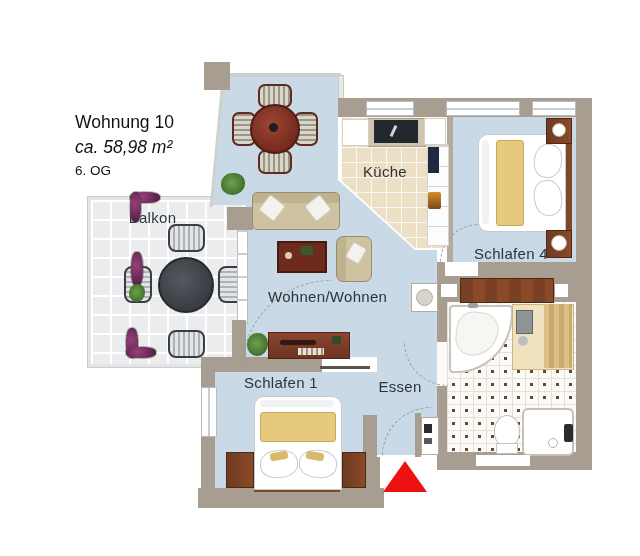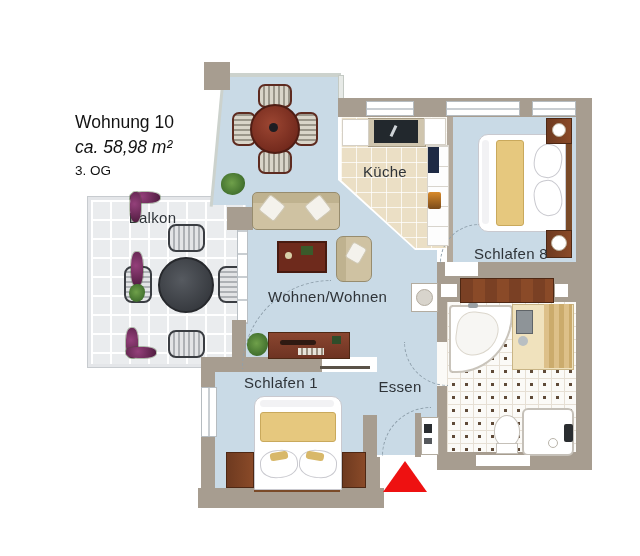--- a/index.html
+++ b/index.html
@@ -26,21 +26,21 @@
   .chairB{position:absolute;border:2px solid #3a3d42;border-radius:8px;
           background:repeating-linear-gradient(90deg,#e3e4e6 0 3px,#aeb1b5 3px 5px);}
 </style>
 </head>
 <body>
 
 <div id="canvas">
 
   <div class="title" style="left:75px;top:112px;font-size:17.5px;">Wohnung 10</div>
   <div class="title" style="left:75px;top:137px;font-size:17.5px;font-style:italic;">ca. 58,98 m²</div>
-  <div class="title" style="left:75px;top:163px;font-size:13.5px;">3. OG</div>
+  <div class="title" style="left:75px;top:163px;font-size:13.5px;">6. OG</div>
 
   <div class="abs" style="left:88px;top:197px;width:158px;height:164px;background:#eaecee;border:3px solid #e4e6e9;outline:1px solid #c7cbcf;
               background-image:linear-gradient(#ffffff 2px,transparent 2px),linear-gradient(90deg,#ffffff 2px,transparent 2px);
               background-size:19px 19px;"></div>
   <div class="lbl" style="left:110px;top:209px;width:85px;">Balkon</div>
 
   <div class="chairB" style="left:168px;top:224px;width:33px;height:24px;"></div>
   <div class="chairB" style="left:168px;top:330px;width:33px;height:24px;"></div>
   <div class="chairB" style="left:124px;top:266px;width:24px;height:33px;background:repeating-linear-gradient(0deg,#e3e4e6 0 3px,#aeb1b5 3px 5px);"></div>
   <div class="chairB" style="left:218px;top:266px;width:24px;height:33px;background:repeating-linear-gradient(0deg,#e3e4e6 0 3px,#aeb1b5 3px 5px);"></div>
@@ -186,18 +186,18 @@
   <div class="abs" style="left:306px;top:452px;width:18px;height:8px;background:#d8b86a;border-radius:3px;transform:rotate(10deg);"></div>
   <div class="woodbox" style="left:226px;top:452px;width:26px;height:34px;"></div>
   <div class="woodbox" style="left:342px;top:452px;width:22px;height:34px;"></div>
 
   <div class="abs" style="left:421px;top:417px;width:16px;height:36px;background:#fff;border:1px solid #b3aca0;"></div>
   <div class="abs" style="left:424px;top:424px;width:8px;height:9px;background:#2a2d30;"></div>
   <div class="abs" style="left:424px;top:438px;width:8px;height:6px;background:#55585c;"></div>
   <div class="abs" style="left:383px;top:461px;width:0;height:0;border-left:22px solid transparent;border-right:22px solid transparent;border-bottom:31px solid #ee1111;"></div>
 
   <div class="lbl" style="left:350px;top:163px;width:70px;">Küche</div>
-  <div class="lbl" style="left:455px;top:245px;width:112px;">Schlafen 8</div>
+  <div class="lbl" style="left:455px;top:245px;width:112px;">Schlafen 4</div>
   <div class="lbl" style="left:268px;top:288px;width:112px;">Wohnen/Wohnen</div>
   <div class="lbl" style="left:225px;top:374px;width:112px;">Schlafen 1</div>
   <div class="lbl" style="left:374px;top:378px;width:52px;">Essen</div>
 
 </div>
 
 </body></html>

